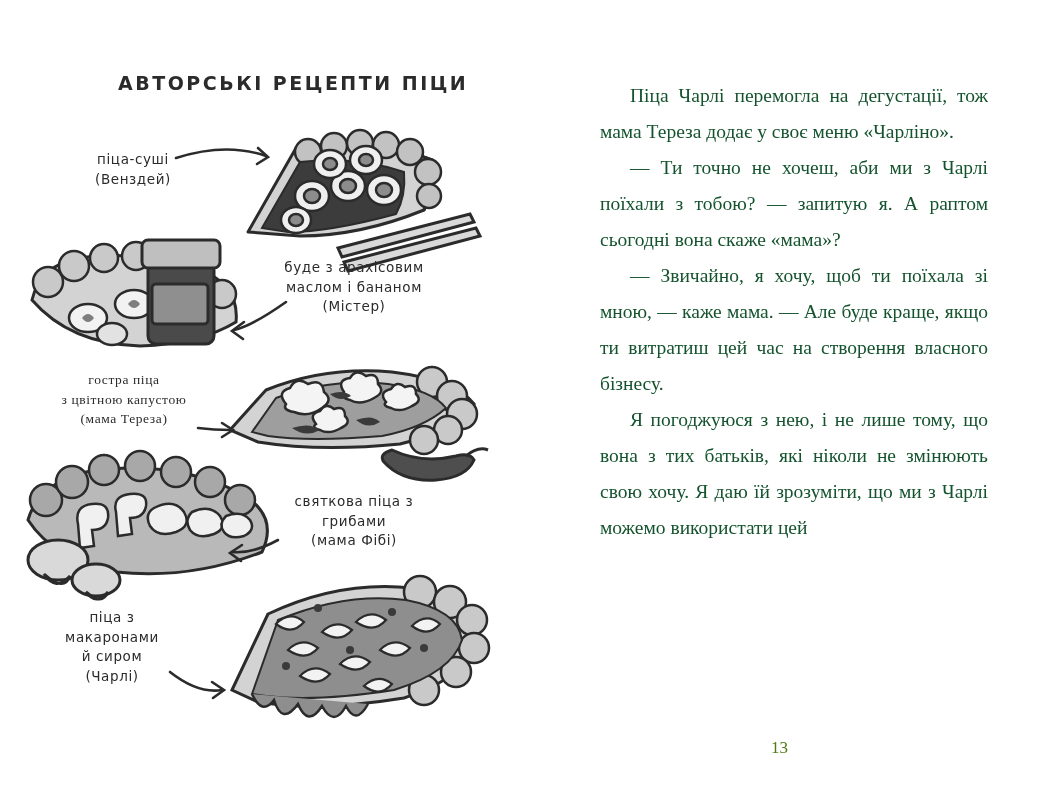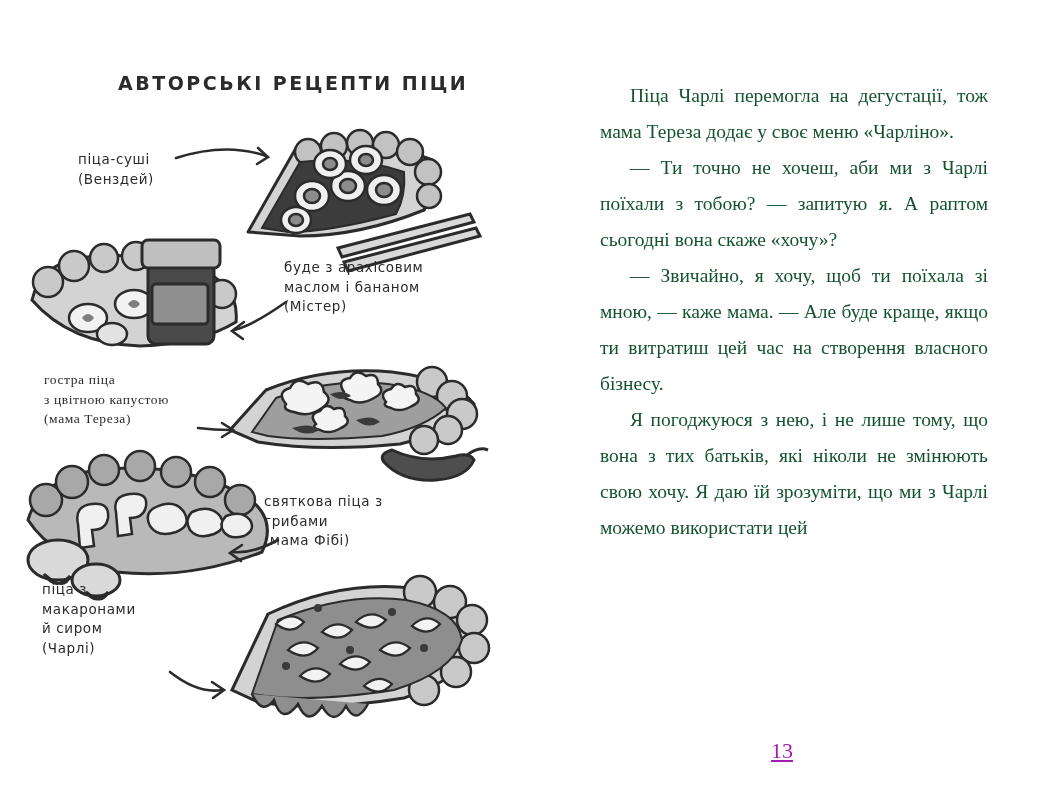--- a/index.html
+++ b/index.html
@@ -40,21 +40,21 @@
     color: #2b2b2b;
     white-space: nowrap;
   }
   .handwrite {
     position: absolute;
     font-family: "DejaVu Sans", sans-serif;
     font-size: 13.5px;
     line-height: 1.45;
     color: #2b2b2b;
     letter-spacing: 0.6px;
-    text-align: left;
+    text-align: center;
     white-space: pre-line;
   }
   .illus-svg {
     position: absolute;
     left: 0;
     top: 0;
     width: 560px;
     height: 807px;
   }
 
@@ -79,23 +79,22 @@
     margin-top: 0px;
   }
   .right-page p.dash {
     text-indent: 30px;
   }
   .folio {
     position: absolute;
     left: 771px;
     top: 738px;
     font-family: "Liberation Serif", serif;
-    font-size: 22px;
-    color: #a21caf;
-    text-decoration: underline;
+    font-size: 17px;
+    color: #4d7c0f;
   }
 </style>
 </head>
 <body>
 
 <div class="page">
 
   <div class="left-page">
 
     <div class="illus-title">АВТОРСЬКІ РЕЦЕПТИ ПІЦИ</div>
@@ -295,27 +294,27 @@
 маслом і бананом
 (Містер)</div>
 
     <div class="handwrite" style="left:44px; top:370px; width:160px;font-family:Liberation Serif, serif;">гостра піца
 з цвітною капустою
 (мама Тереза)</div>
 
     <div class="handwrite" style="left:264px; top:492px; width:180px;">святкова піца з грибами
 (мама Фібі)</div>
 
-    <div class="handwrite" style="left:42px; top:580px; width:140px;">піца з макаронами
+    <div class="handwrite" style="left:42px; top:608px; width:140px;">піца з макаронами
 й сиром
 (Чарлі)</div>
   </div>
 
   <div class="right-page">
     <p>Піца Чарлі перемогла на дегустації, тож мама Тереза додає у своє меню «Чарліно».</p>
-    <p class="dash">— Ти точно не хочеш, аби ми з Чарлі поїхали з тобою? — запитую я. А раптом сьогодні вона скаже «хочу»?</p>
+    <p class="dash">— Ти точно не хочеш, аби ми з Чарлі поїхали з тобою? — запитую я. А раптом сьогодні вона скаже «мама»?</p>
     <p class="dash">— Звичайно, я хочу, щоб ти поїхала зі мною, — каже мама. — Але буде краще, якщо ти витратиш цей час на створення власного бізнесу.</p>
     <p>Я погоджуюся з нею, і не лише тому, що вона з тих батьків, які ніколи не змінюють свою хочу. Я даю їй зрозуміти, що ми з Чарлі можемо використати цей</p>
   </div>
 
   <div class="folio">13</div>
 
 </div>
 
 </body></html>

